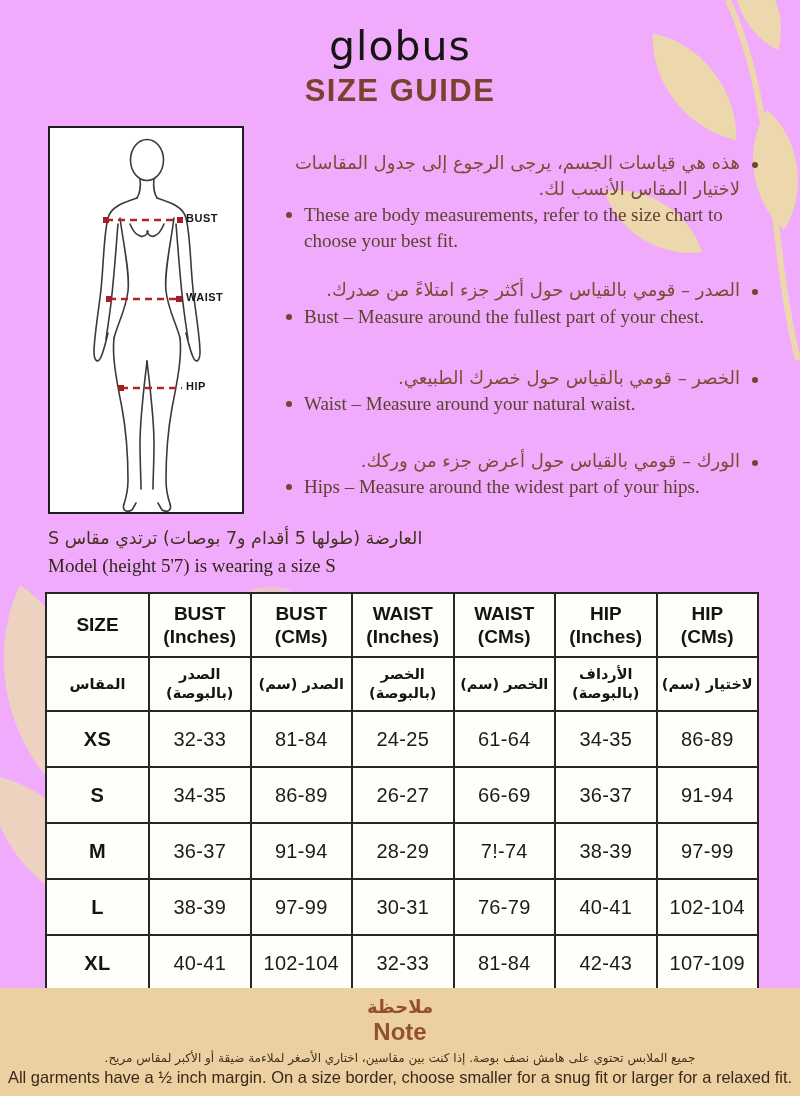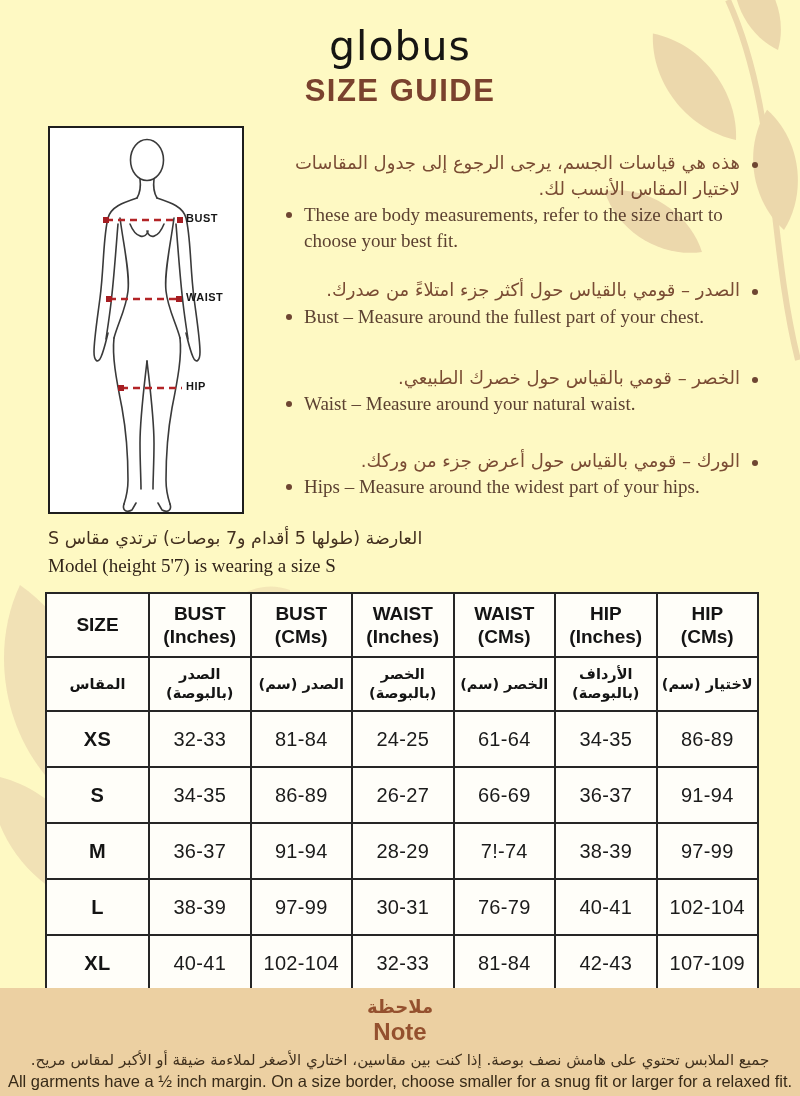--- a/index.html
+++ b/index.html
@@ -1,20 +1,20 @@
 <!DOCTYPE html>
 <html><head>
 <meta charset="utf-8">
 <title>Size Guide</title>
 <style>
   * { margin:0; padding:0; box-sizing:border-box; }
   html,body { background:#e9e2d2; }
   #page {
     position:relative; width:800px; height:1096px;
-    background:#fef9c3; overflow:hidden; margin:0 auto;
+    background:#f0abfc; overflow:hidden; margin:0 auto;
     font-family:"Liberation Sans", sans-serif;
   }
   .deco { position:absolute; pointer-events:none; }
 
   
   .brand {
     position:absolute; top:22px; left:0; width:100%;
     text-align:center; font-size:41px; font-weight:500;
     color:#161513; letter-spacing:1px;
     font-family:"DejaVu Sans", sans-serif;
@@ -107,21 +107,21 @@
   .note-band {
     position:absolute; left:0; top:988px; width:800px; height:108px;
     background:#ecd0a2; text-align:center;
   }
   .note-title-ar {
     margin-top:8px; font-size:18px; font-weight:700; color:#94502e;
     font-family:"DejaVu Sans", sans-serif; direction:rtl;
   }
   .note-title-en { font-size:24px; font-weight:700; color:#94502e; margin-top:1px; }
   .note-body-ar {
-    margin-top:5px; font-size:15px; color:#40301d; direction:rtl;
+    margin-top:5px; font-size:12px; color:#40301d; direction:rtl;
     font-family:"DejaVu Sans", sans-serif;
   }
   .note-body-en { margin-top:3px; font-size:16.5px; color:#372a18; }
 </style>
 </head>
 <body>
 
 <div id="page">
 
   <svg class="deco" style="right:-10px; top:-20px;" width="280" height="420" viewBox="0 0 280 420">

